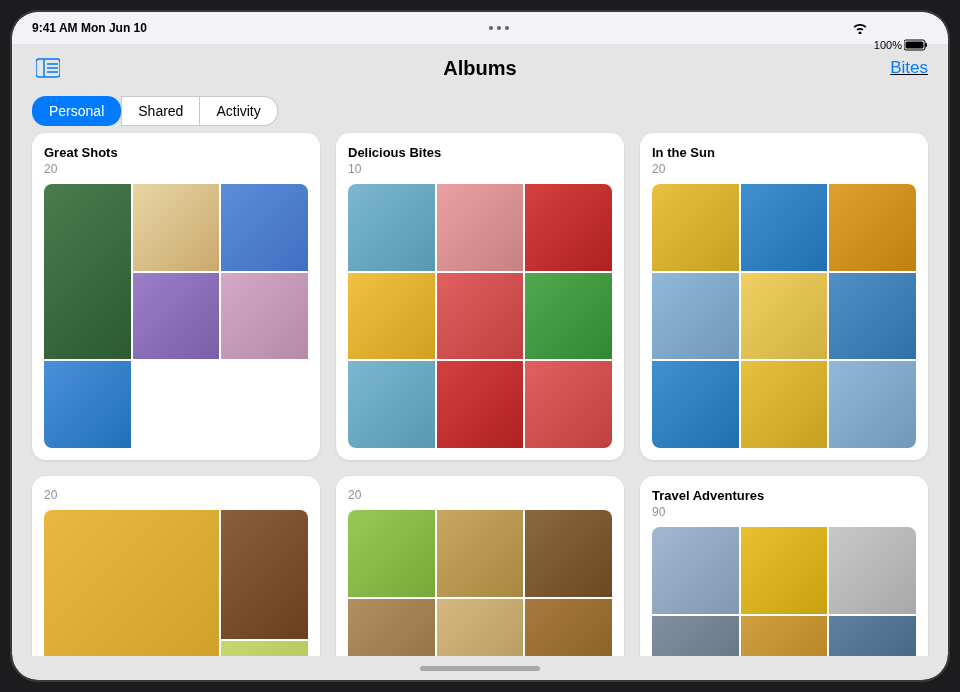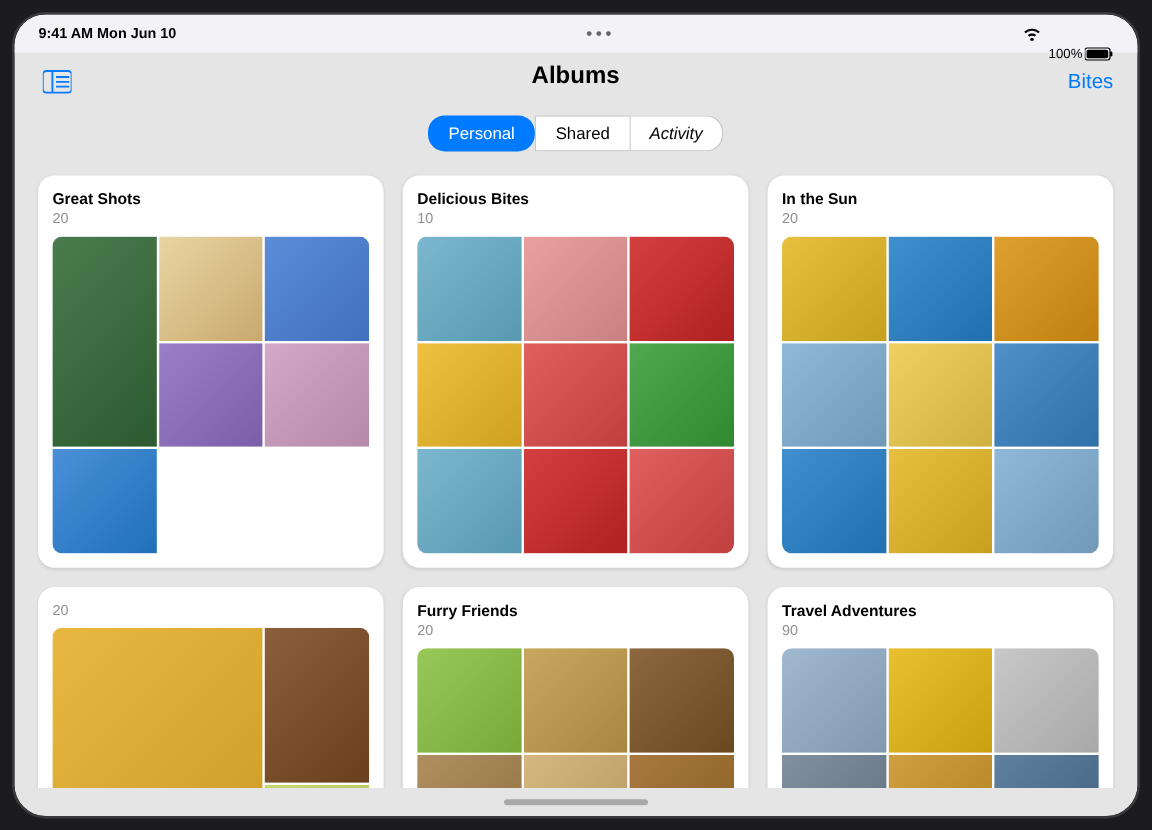--- a/index.html
+++ b/index.html
@@ -76,23 +76,25 @@
       flex: 1;
       display: flex;
       flex-direction: column;
       padding: 0 20px 20px;
       overflow-y: auto;
     }
 
     
     .header {
       display: flex;
+      align-items: center;
       justify-content: space-between;
       padding: 8px 0 12px;
       position: relative;
+      text-decoration: underline;
     }
 
     .sidebar-toggle {
       width: 32px;
       height: 32px;
       display: flex;
       align-items: center;
       justify-content: center;
       cursor: pointer;
     }
@@ -116,44 +118,42 @@
       color: #007aff;
       cursor: pointer;
       background: none;
       border: none;
       font-family: inherit;
     }
 
     
     .tab-bar {
       display: flex;
-      justify-content: center;
       gap: 0;
-      margin-bottom: 20px;
+      margin-bottom: 7px;
     }
 
     .tab-item {
       padding: 6px 16px;
       font-size: 14px;
       font-weight: 500;
       color: #000;
       cursor: pointer;
       border: 1px solid #c7c7cc;
       background: #fff;
     }
 
     .tab-item:first-child {
       border-radius: 14px 0 0 14px;
       border-right: none;
     }
 
     .tab-item:last-child {
       border-radius: 0 14px 14px 0;
       border-left: none;
-      font-style: italic;
     }
 
     .tab-item.active {
       background: #007aff;
       color: #fff;
       border-color: #007aff;
       border-radius: 14px;
       z-index: 1;
       border: none;
       padding: 7px 17px;
@@ -406,21 +406,20 @@
             <div class="photo-cell ph-1 large"></div>
             <div class="photo-cell ph-2"></div>
             <div class="photo-cell ph-3"></div>
             <div class="photo-cell ph-4"></div>
             <div class="photo-cell ph-5"></div>
             <div class="photo-cell ph-6"></div>
           </div>
         </div>
 
         <div class="album-card">
-          <div class="album-title">Furry Friends</div>
           <div class="album-count">20</div>
           <div class="photo-grid" style="grid-template-columns: repeat(3,1fr); grid-template-rows: repeat(3,1fr);">
             <div class="photo-cell ff-1"></div>
             <div class="photo-cell ff-2"></div>
             <div class="photo-cell ff-3"></div>
             <div class="photo-cell ff-4"></div>
             <div class="photo-cell ff-5"></div>
             <div class="photo-cell ff-6"></div>
             <div class="photo-cell ff-1"></div>
             <div class="photo-cell ff-3"></div>

